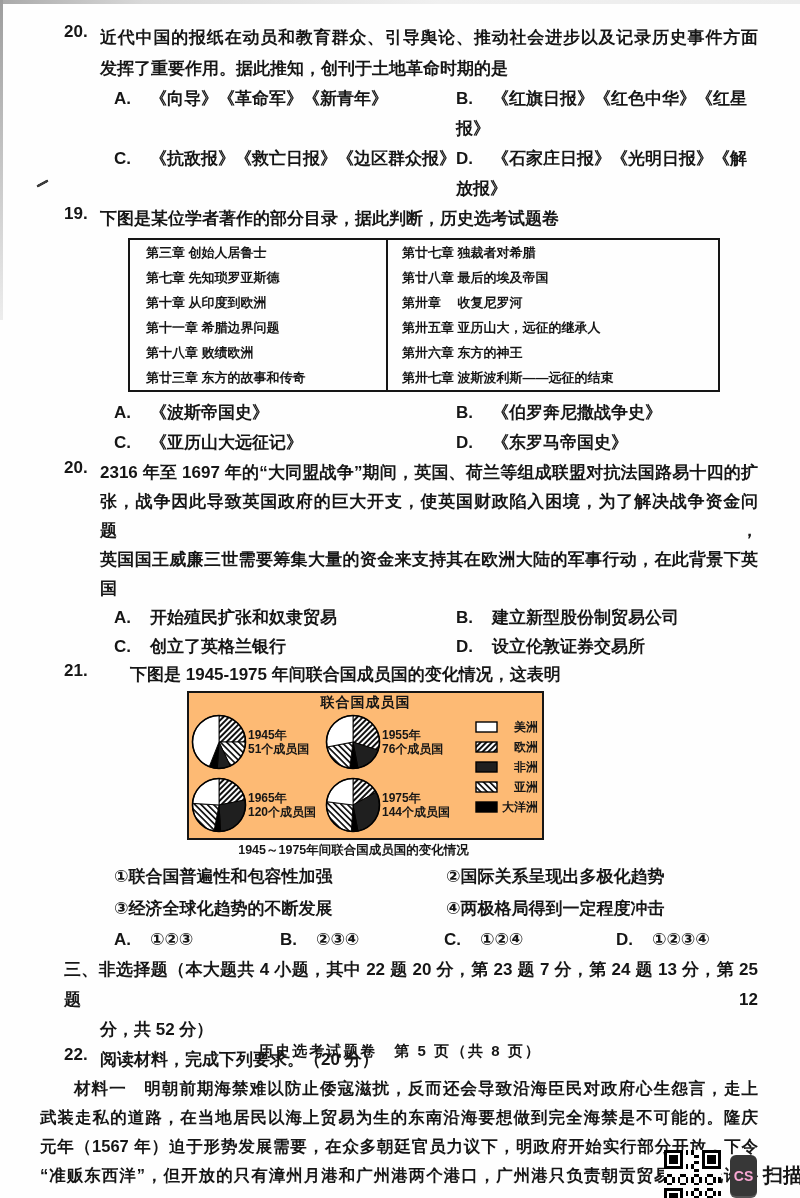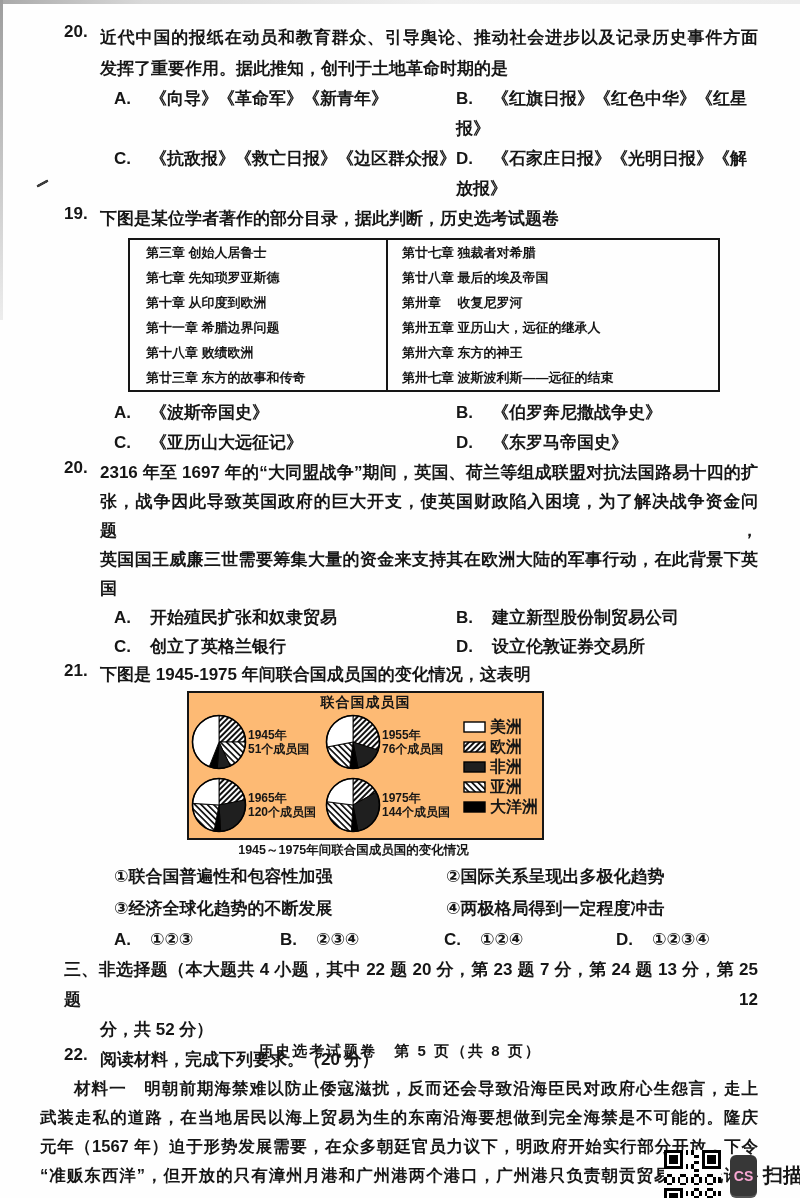--- a/index.html
+++ b/index.html
@@ -18,31 +18,31 @@
   .opts{display:grid;grid-template-columns:342px 1fr;padding-left:74px;line-height:30px;}
   .opt-label{display:inline-block;min-width:36px;}
   
   .toc{margin:4px 0 6px 88px;width:592px;border:2px solid #161616;box-sizing:border-box;}
   .toc-row{display:flex;line-height:25px;font-size:13px;}
   .toc-left{width:256px;padding-left:16px;box-sizing:border-box;}
   .toc-right{flex:1;border-left:2px solid #161616;padding-left:14px;}
   
   .ln29{line-height:29px;}
   .opts29{display:grid;grid-template-columns:342px 1fr;padding-left:74px;line-height:29px;}
-  .ln28{line-height:28px;}
+  .ln28{line-height:28px;margin-left:30px;}
   
   .chart{margin:2px 8px 0 147px;width:357px;height:149px;border:2px solid #161616;
          position:relative;box-sizing:border-box;background:#fdba74;}
   .chart-title{text-align:center;font-size:14px;line-height:19px;letter-spacing:1px;}
   .pies{position:absolute;left:2px;top:17px;width:268px;display:grid;
         grid-template-columns:1fr 1fr;}
   .pie-cell{display:flex;align-items:center;height:63px;}
   .pie-label{font-size:12px;line-height:14px;margin-left:1px;white-space:nowrap;}
   .legend{position:absolute;right:4px;top:24px;}
-  .legend-item{display:flex;align-items:center;height:20px;gap:4px;font-size:16px;white-space:nowrap;}
+  .legend-item{display:flex;align-items:center;height:20px;gap:4px;font-size:12px;white-space:nowrap;justify-content:space-between;}
   .caption{margin-left:147px;width:333px;text-align:center;font-size:12.5px;line-height:21px;}
   .statements{display:grid;grid-template-columns:332px 1fr;padding-left:74px;line-height:32px;}
   .q21opts{display:grid;grid-template-columns:166px 164px 172px auto;padding-left:74px;line-height:30px;}
   .sec1{padding-left:24px;line-height:30px;}
   .sec2{padding-left:60px;line-height:30px;}
   .q22line{line-height:29px;}
   .material{font-size:16.5px;}
   .mline{line-height:29px;}
   .m1{padding-left:34px;}
   .footer{position:absolute;top:1042px;left:0;width:100%;text-align:center;

